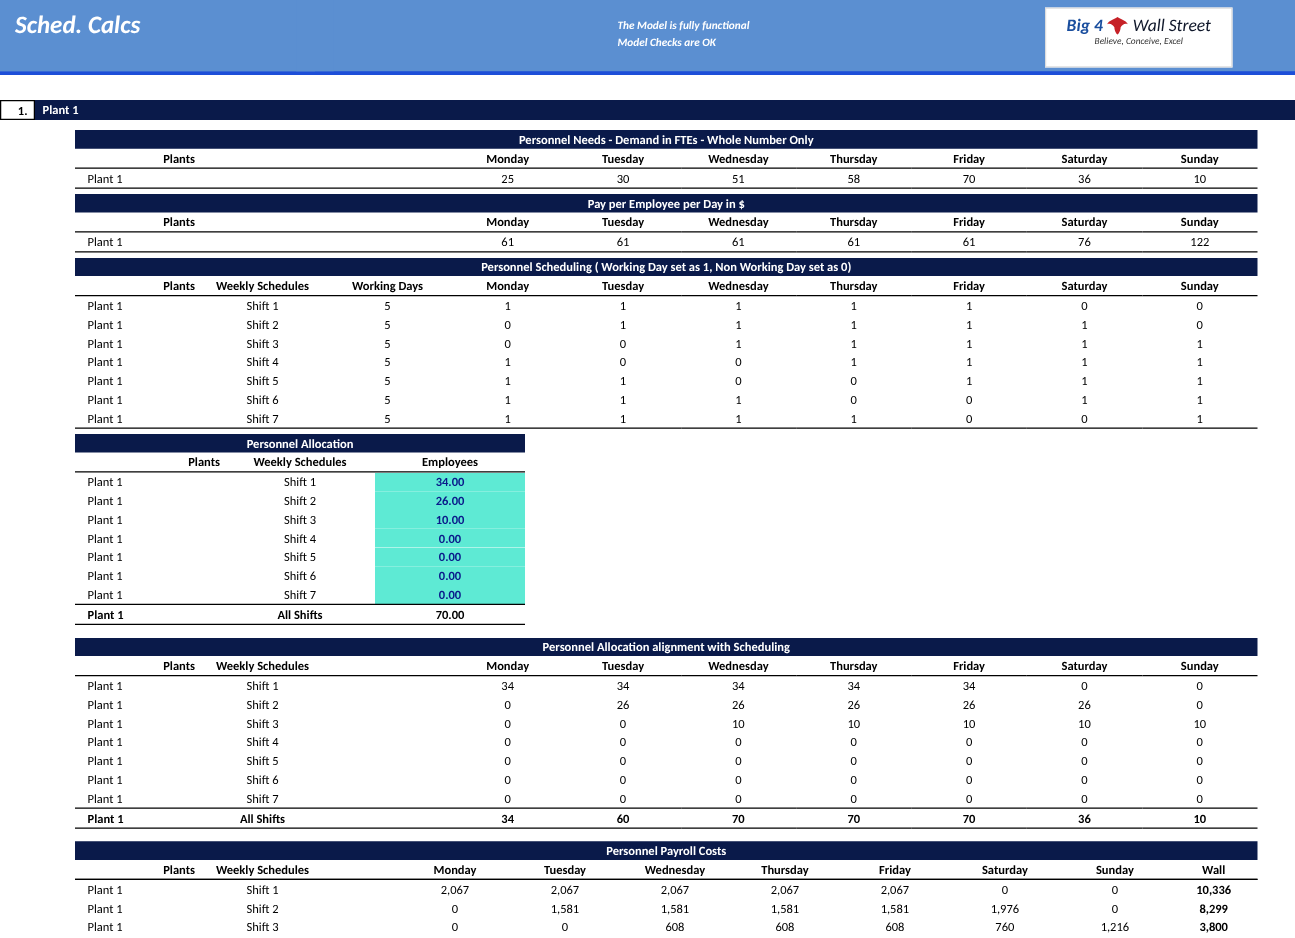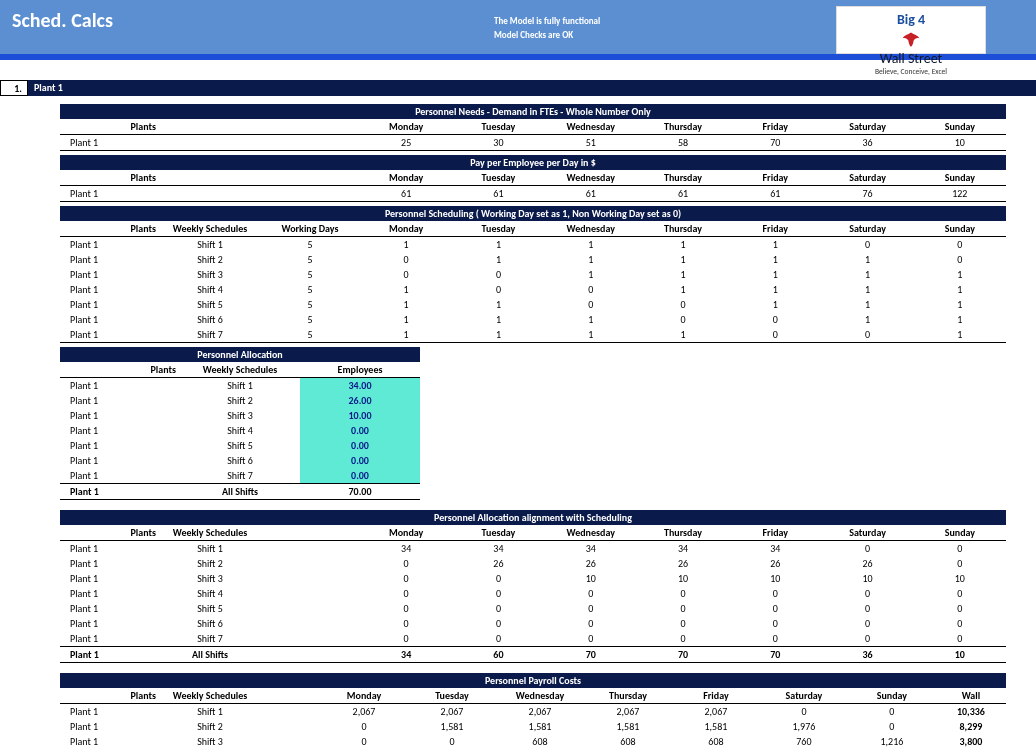--- a/index.html
+++ b/index.html
@@ -9,21 +9,22 @@
     font-size: 11px;
     background: #ffffff;
     width: 1036px;
   }
   .top-banner {
     background: #5b8fd1;
     height: 60px;
     display: flex;
     align-items: center;
     position: relative;
-    border-bottom: 6px solid #1d4ed8;
+    border-bottom: 3px solid #1d4ed8;
+    font-style: italic;
   }
   .sched-title {
     background: #5b8fd1;
     color: #ffffff;
     font-size: 20px;
     font-weight: bold;
     padding: 8px 140px 8px 12px;
     position: relative;
     height: 100%;
     display: flex;
@@ -58,24 +59,23 @@
     font-size: 13px;
     border: 1px solid #ddd;
     width: 150px;
     height: 48px;
   }
   .logo-main {
     font-weight: normal;
     color: #333;
     display: flex;
     align-items: center;
-    justify-content: flex-start;
+    justify-content: center;
     font-size: 14px;
     gap: 2px;
-    flex-direction: column;
   }
   .logo-big4 { color: #1a4e9e; font-weight: bold; }
   .logo-ws { color: #0f172a; }
   .logo-tag { font-size: 7.5px; color: #333; }
   .eagle {
     width: 20px; height: 18px;
     display: inline-block;
   }
 
   .section-num-row {

